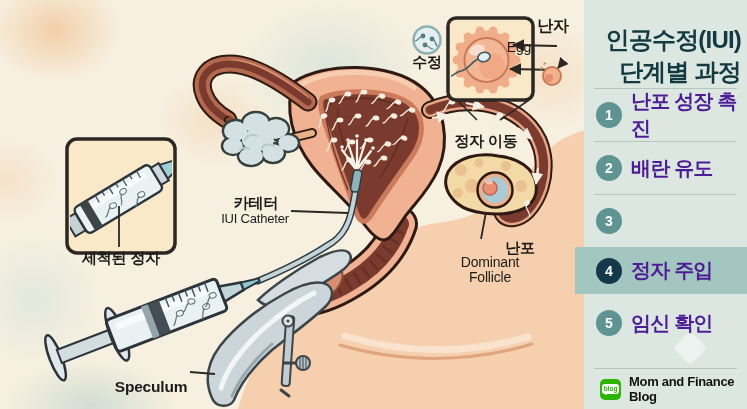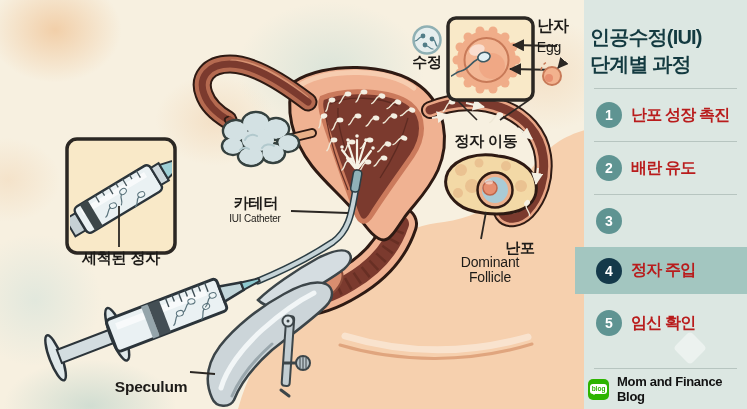--- a/index.html
+++ b/index.html
@@ -18,32 +18,32 @@
       #f7f0e0;
   }
   .illu{position:absolute;left:0;top:0}
   .lbl{position:absolute;transform:translate(-50%,-50%);color:#1d1b18;
        white-space:pre-line;text-align:center;line-height:1.08;letter-spacing:-0.2px;}
   .kr{font-weight:800;font-size:15px}
   .en{font-weight:400;font-size:14px}
   
   .sidebar{position:absolute;left:584px;top:0;width:163px;height:409px;
            background:#dce7e2;display:flex;flex-direction:column;}
-  .sb-title{margin:24px 6px 0 6px;height:64px;text-align:left;color:#133a40;
-            font-size:20px;font-weight:800;line-height:1.35;letter-spacing:-0.8px;white-space:pre-line;}
+  .sb-title{margin:24px 6px 0 6px;height:64px;text-align:right;color:#133a40;
+            font-size:24px;font-weight:800;line-height:1.35;letter-spacing:-0.8px;white-space:pre-line;}
   .sb-divider{height:1px;background:#b7c5c0;margin:0 10px;flex:none;}
   .step{height:52px;display:flex;align-items:center;gap:9px;padding-left:12px;flex:none;}
   .step .num{width:26px;height:26px;border-radius:50%;background:#5f9492;color:#fff;
              display:grid;place-items:center;font-size:14px;font-weight:800;flex:none;}
-  .step .stlabel{font-size:16px;font-weight:800;color:#b91c1c;letter-spacing:-0.8px;}
+  .step .stlabel{font-size:20px;font-weight:800;color:#4c1d95;letter-spacing:-0.8px;}
   .step.active{background:#a3c6c0;height:47px;margin-left:-9px;padding-left:21px;}
   .step.active .num{background:#14394a;}
   .step.last{height:58px;}
   .sb-spacer{flex:1}
-  .sb-footer{height:40px;display:flex;align-items:center;gap:8px;padding-left:4px;flex:none;}
+  .sb-footer{height:40px;display:flex;align-items:center;gap:8px;padding-left:16px;flex:none;}
   .badge{width:21px;height:21px;border-radius:5px;background:#2cb400;display:grid;place-items:center;flex:none;}
   .bubble{position:relative;background:#fff;border-radius:3px;padding:2px 2px;font-size:6.5px;
           font-weight:800;color:#2cb400;line-height:1;}
   .bubble::after{content:'';position:absolute;left:2px;bottom:-3px;border:2.5px solid transparent;border-top-color:#fff;}
   .sb-footer .ftext{font-size:13px;font-weight:800;color:#121212;letter-spacing:-0.3px;}
   .sparkle{position:absolute;left:94px;top:336px;width:24px;height:24px;background:rgba(255,255,255,.45);
            transform:rotate(45deg);border-radius:4px;}
 </style>
 </head>
 <body>
@@ -361,24 +361,24 @@
 
     <g stroke="#2b2723" stroke-width="1.8">
       <line x1="291" y1="211" x2="348" y2="213"></line>
       <line x1="486" y1="212" x2="481" y2="239"></line>
       <line x1="190" y1="372" x2="215" y2="374"></line>
     </g>
   </svg>
 
   <div class="lbl kr" style="left:427px;top:62px">수정</div>
   <div class="lbl kr" style="left:553px;top:26px;font-size:16px">난자</div>
-  <div class="lbl en" style="left:549px;top:48px">Egg</div>
+  <div class="lbl en" style="left:519px;top:48px">Egg</div>
   <div class="lbl kr" style="left:486px;top:141px">정자 이동</div>
   <div class="lbl kr" style="left:256px;top:203px">카테터</div>
-  <div class="lbl en" style="left:255px;top:219px;font-size:10px">IUI Catheter</div>
+  <div class="lbl en" style="left:255px;top:219px;font-size:13px">IUI Catheter</div>
   <div class="lbl kr" style="left:520px;top:248px">난포</div>
   <div class="lbl en" style="left:490px;top:270px">Dominant
 Follicle</div>
   <div class="lbl kr" style="left:121px;top:258px">세척된 정자</div>
   <div class="lbl en" style="left:151px;top:387px;font-size:15.5px;font-weight:600">Speculum</div>
 
   <div class="sidebar">
     <div class="sparkle"></div>
     <div class="sb-title">인공수정(IUI)
 단계별 과정</div>

